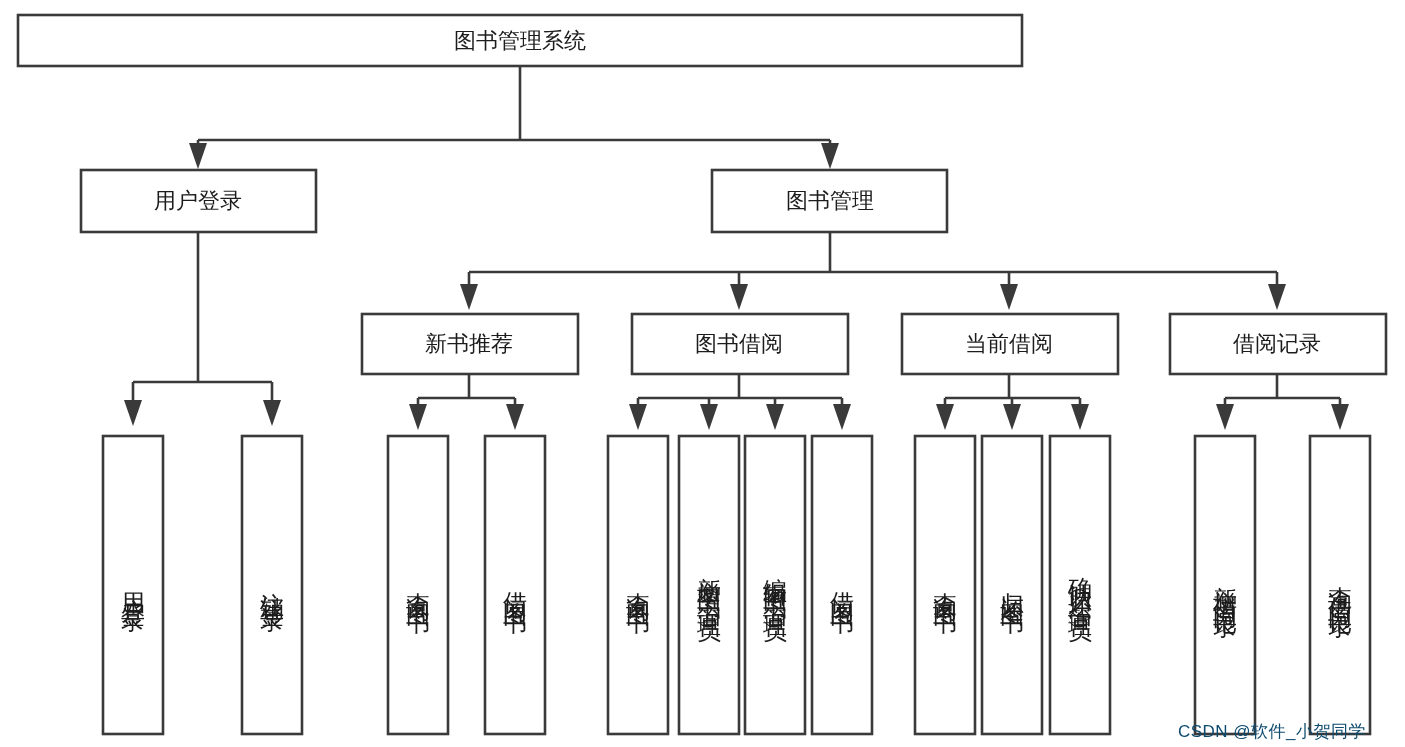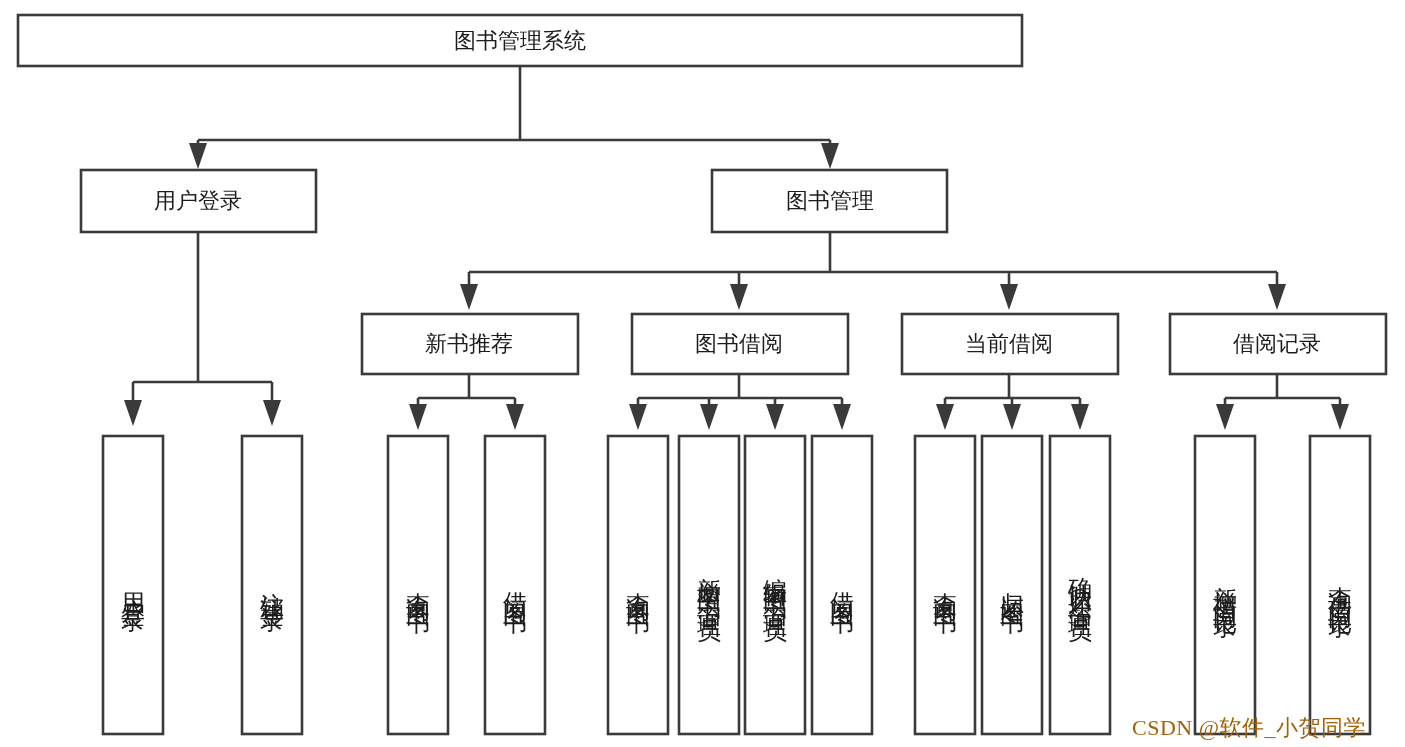--- a/index.html
+++ b/index.html
@@ -47,23 +47,23 @@
     stroke-linecap: butt;
   }
   .arrow-head {
     fill: #3a3a3a;
     stroke: none;
   }
   .watermark {
     position: absolute;
     right: 8px;
     bottom: 4px;
-    font-family: Liberation Serif, serif;
-    font-size: 22px;
-    color: #a16207;
+    font-family: Liberation Sans, sans-serif;
+    font-size: 17px;
+    color: #0c4a6e;
     letter-spacing: 0.5px;
     white-space: nowrap;
     user-select: none;
   }
 </style>
 </head>
 <body>
 
 <div id="diagram-root">
 

